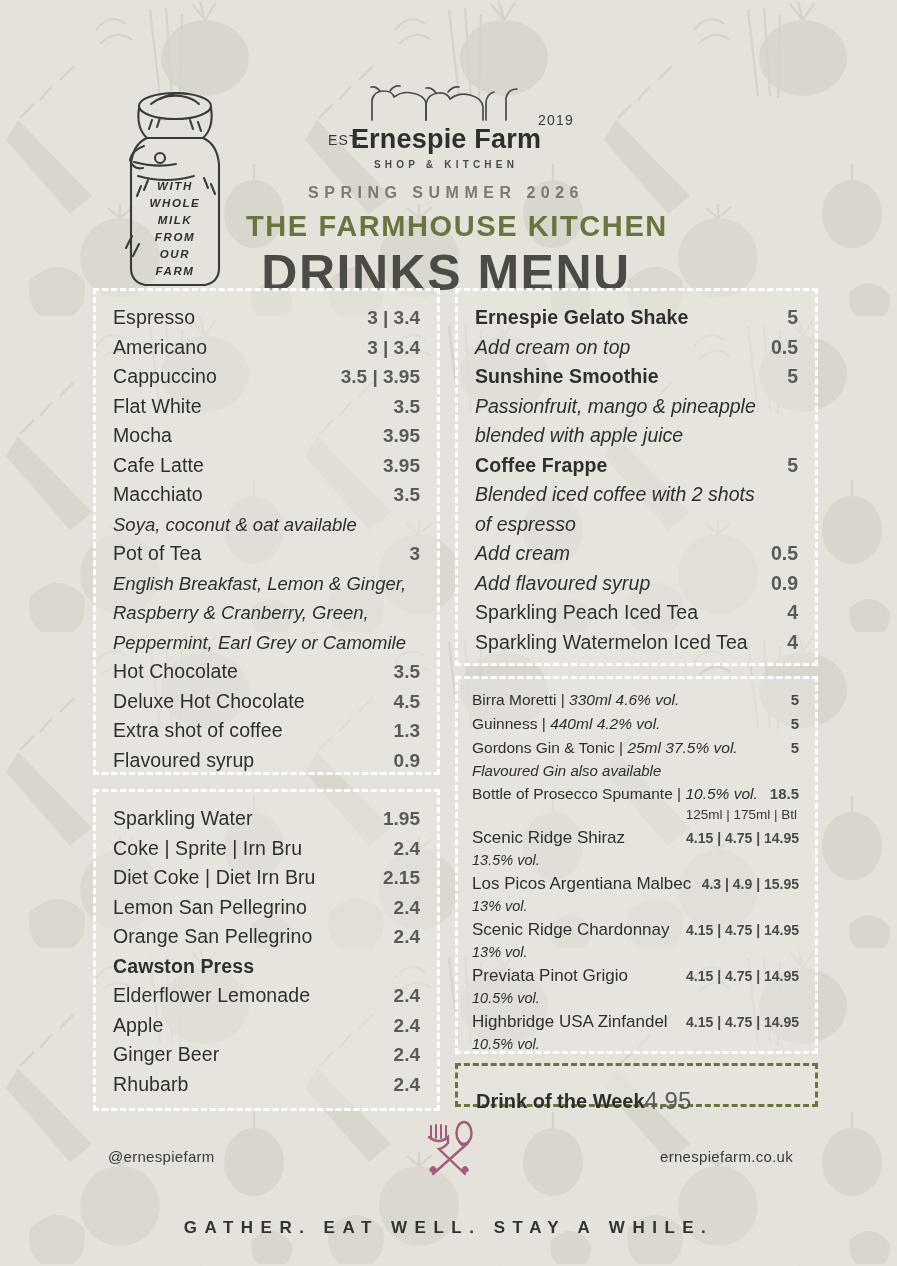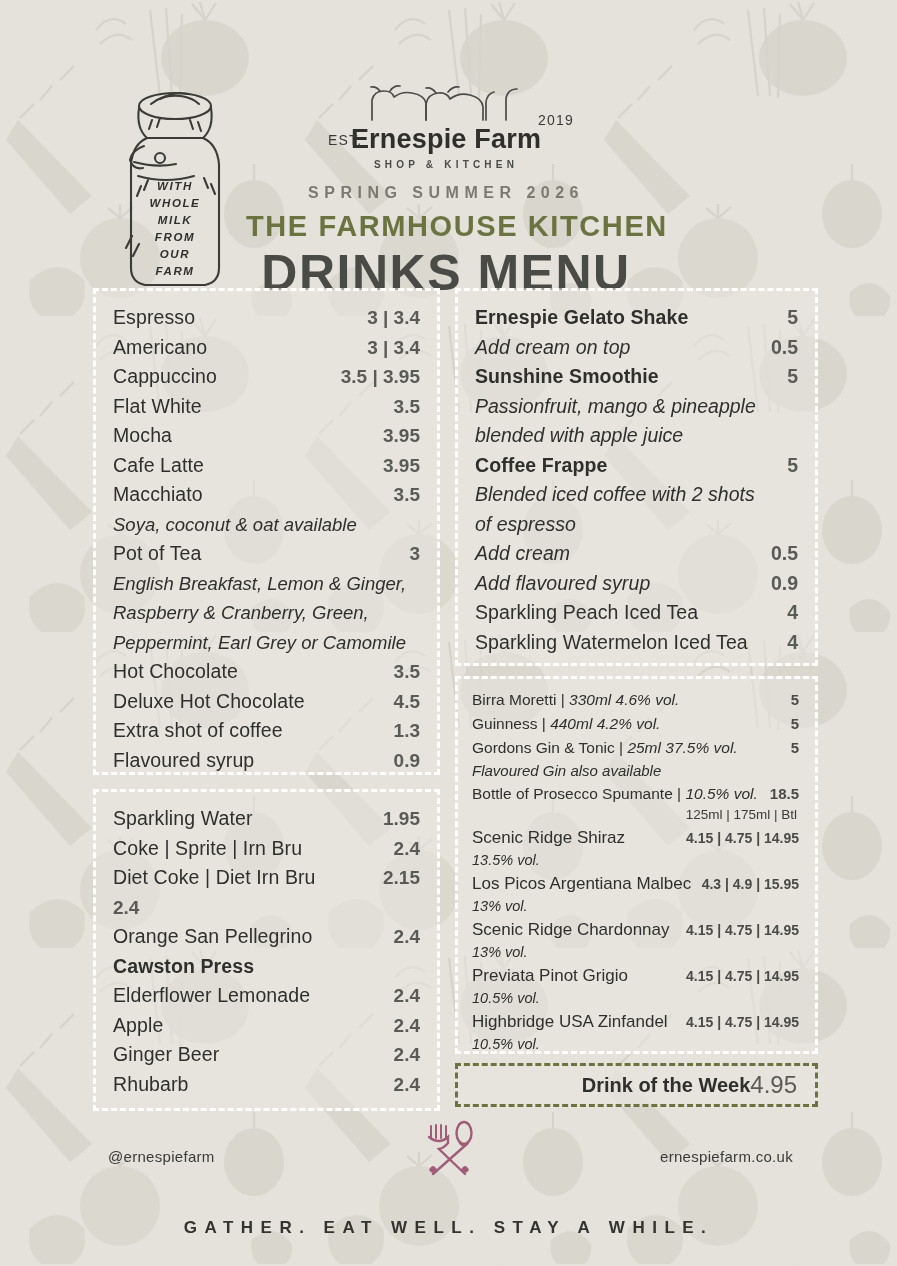--- a/index.html
+++ b/index.html
@@ -230,21 +230,22 @@
     color: #2f2f2d;
     line-height: 20px;
   }
 
   
   #panel-week .panel-inner {
     padding: 0 18px;
     height: 100%;
     display: flex;
     align-items: center;
-    justify-content: flex-end;
+    justify-content: flex-start;
+    margin-top: 16px;
   }
   .week-label {
     font-size: 20px;
     font-weight: 700;
     color: #2f2f2d;
   }
   .week-price {
     font-size: 24px;
     font-weight: 400;
     color: #5a5a56;
@@ -444,20 +445,21 @@
         </div>
         <div class="row">
           <span class="name">Coke | Sprite | Irn Bru</span>
           <span class="price">2.4</span>
         </div>
         <div class="row">
           <span class="name">Diet Coke | Diet Irn Bru</span>
           <span class="price">2.15</span>
         </div>
         <div class="row">
+          <span class="name">Lemon San Pellegrino</span>
           <span class="price">2.4</span>
         </div>
         <div class="row">
           <span class="name">Orange San Pellegrino</span>
           <span class="price">2.4</span>
         </div>
         <div class="row bold">
           <span class="name">Cawston Press</span>
           <span class="price"></span>
         </div>

